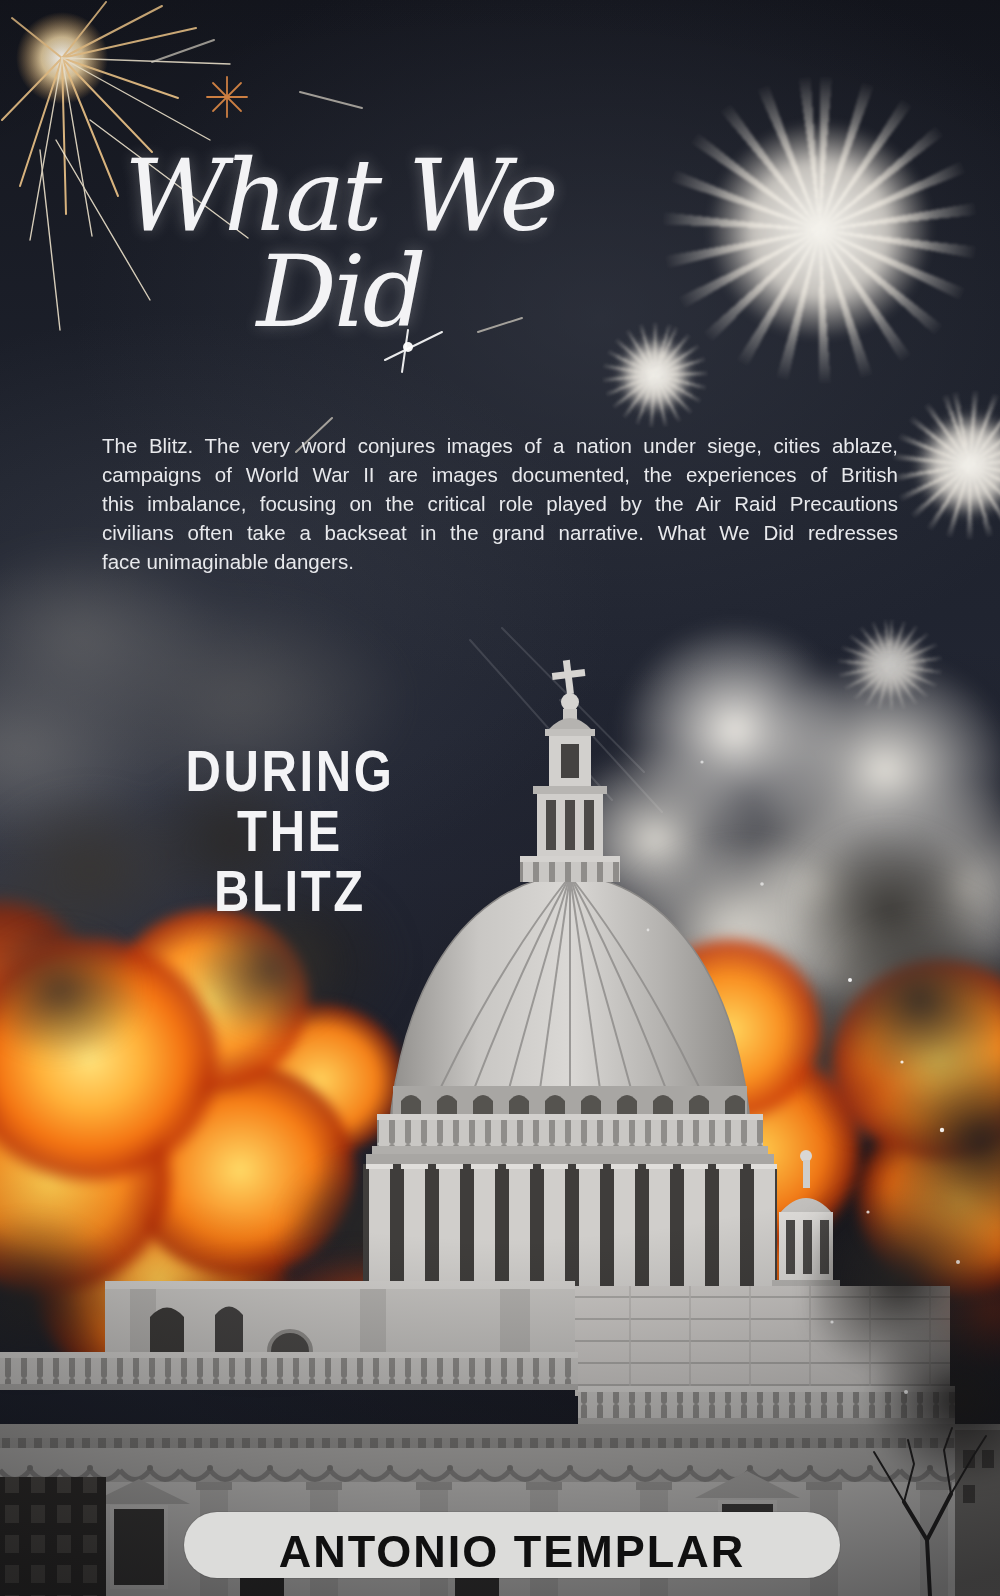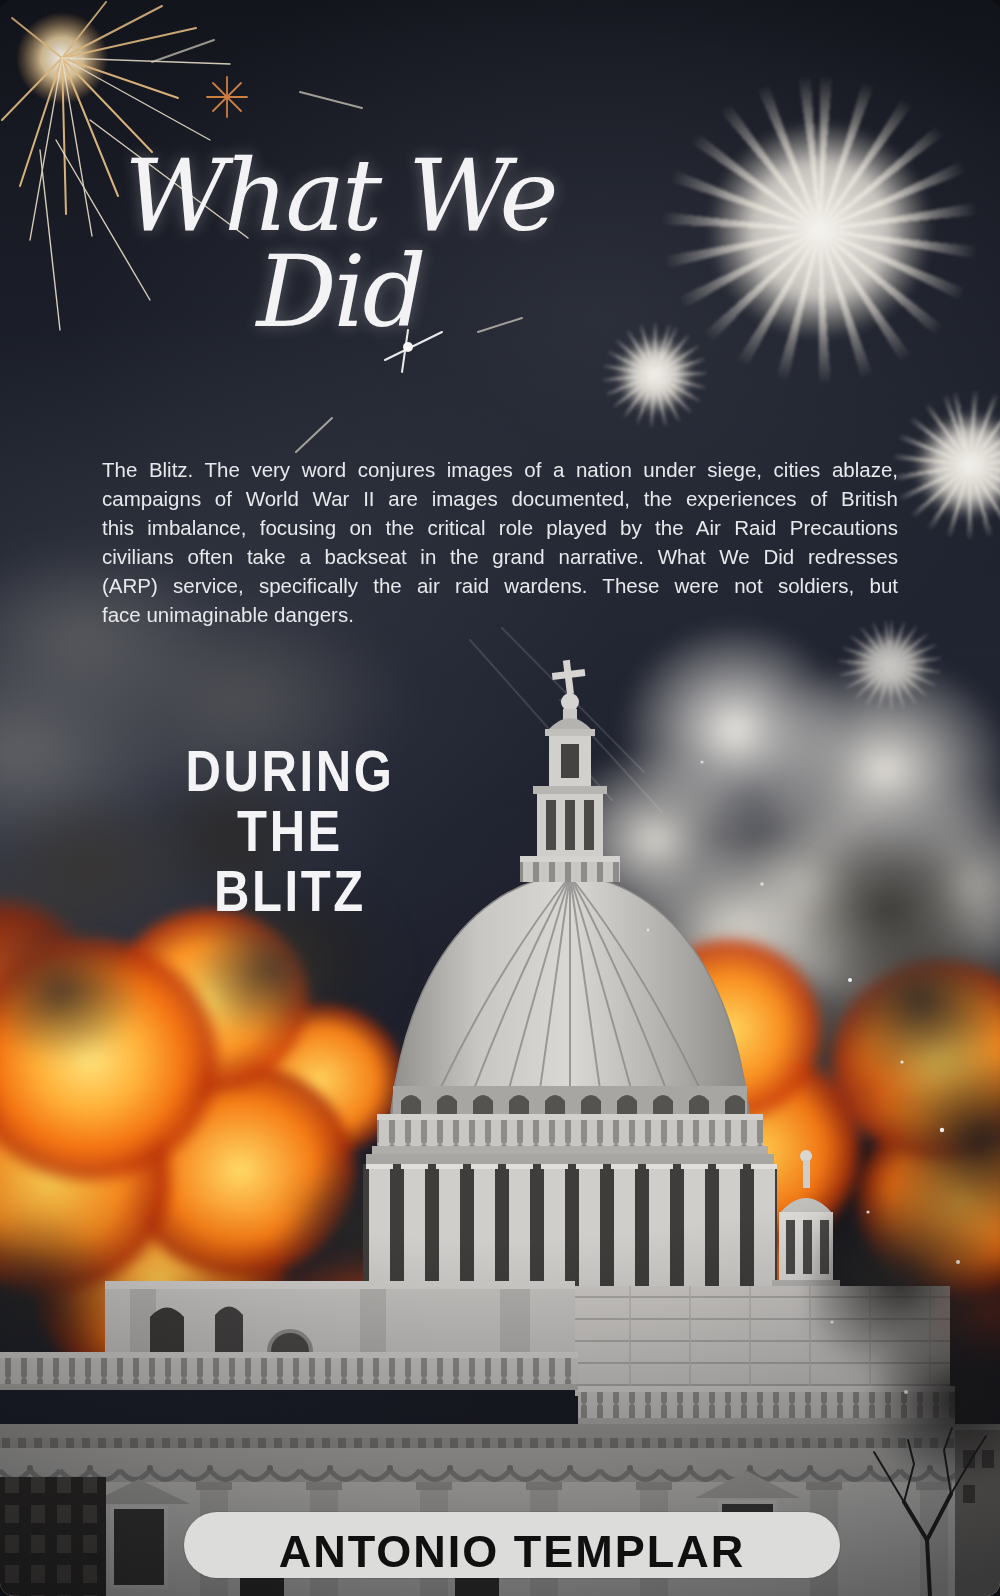--- a/index.html
+++ b/index.html
@@ -1,17 +1,17 @@
 <!DOCTYPE html>
 <html><head>
 <meta charset="utf-8">
 <style>
   html,body{margin:0;padding:0;background:#0d0f14;}
   .cover{position:relative;width:1000px;height:1596px;overflow:hidden;
-         font-family:"Liberation Sans",sans-serif;background:#1b1f2a;border-radius:14px;}
+         font-family:"Liberation Sans",sans-serif;background:#1b1f2a;}
 
   
   .sky{position:absolute;inset:0;
     background:
       radial-gradient(620px 420px at 18% 38%, rgba(90,94,104,.28), transparent 70%),
       radial-gradient(500px 380px at 4% 52%, rgba(150,150,152,.18), transparent 70%),
       radial-gradient(700px 500px at 60% 20%, rgba(60,64,76,.5), transparent 75%),
       radial-gradient(900px 700px at 85% 75%, rgba(20,20,26,.9), transparent 80%),
       linear-gradient(180deg,#14161e 0%,#1e222d 30%,#242836 55%,#191c26 100%);}
   .vignette{position:absolute;inset:0;background:
@@ -97,21 +97,21 @@
       radial-gradient(90px 80px at 180px 430px, rgba(130,38,12,.55), transparent 75%);}
 
   
   svg.layer{position:absolute;left:0;top:0;width:1000px;height:1596px;}
 
   
   .title{position:absolute;left:85px;top:148px;width:510px;text-align:center;
     font-family:"DejaVu Serif",serif;font-style:italic;font-weight:400;
     font-size:100px;line-height:.96;letter-spacing:-3px;color:#f3f3f5;
     text-shadow:0 0 16px rgba(255,255,255,.28);}
-  .synopsis{position:absolute;left:102px;top:455px;width:796px;
+  .synopsis{position:absolute;left:102px;top:431px;width:796px;
     font-size:20.5px;line-height:29px;color:#e8e9ec;}
   .synopsis .pline{text-align:justify;text-align-last:justify;white-space:nowrap;}
   .synopsis .pline.last{text-align-last:left;}
   .subtitle{position:absolute;left:105px;top:742px;width:370px;text-align:center;
     font-weight:700;font-size:57px;line-height:1.05;letter-spacing:3px;color:#f4f4f6;
     transform:scaleX(.86);transform-origin:50% 0;}
   .author-pill{position:absolute;left:184px;top:1512px;width:656px;height:66px;
     border-radius:33px;background:#dcdcda;display:flex;align-items:flex-end;justify-content:center;
     box-shadow:0 0 0 1px rgba(0,0,0,.08);}
   .author-pill span{font-weight:700;font-size:45px;letter-spacing:2px;color:#101010;}
@@ -389,21 +389,20 @@
   <div class="title">
     <div>What We</div>
     <div>Did</div>
   </div>
 
   <div class="synopsis">
     <div class="pline">The Blitz. The very word conjures images of a nation under siege, cities ablaze,</div>
     <div class="pline">campaigns of World War II are images documented, the experiences of British</div>
     <div class="pline">this imbalance, focusing on the critical role played by the Air Raid Precautions</div>
     <div class="pline">civilians often take a backseat in the grand narrative. What We Did redresses</div>
-    <div class="pline">(ARP) service, specifically the air raid wardens. These were not soldiers, but</div>
     <div class="pline last">face unimaginable dangers.</div>
   </div>
 
   <div class="subtitle">
     <div>DURING THE</div>
     <div>BLITZ</div>
   </div>
 
   <div class="author-pill">
     <span>ANTONIO TEMPLAR</span>

